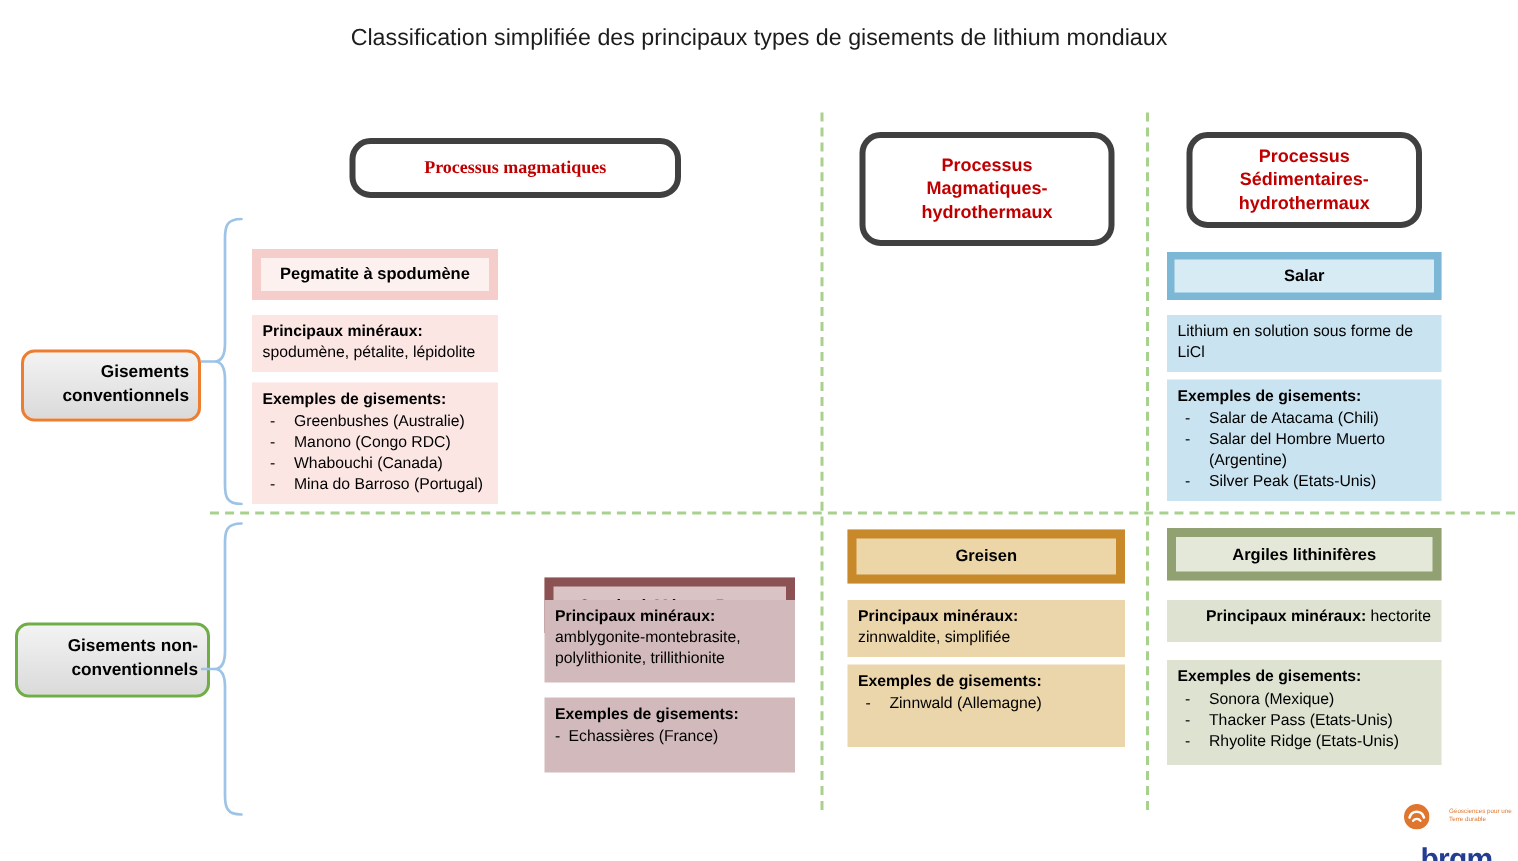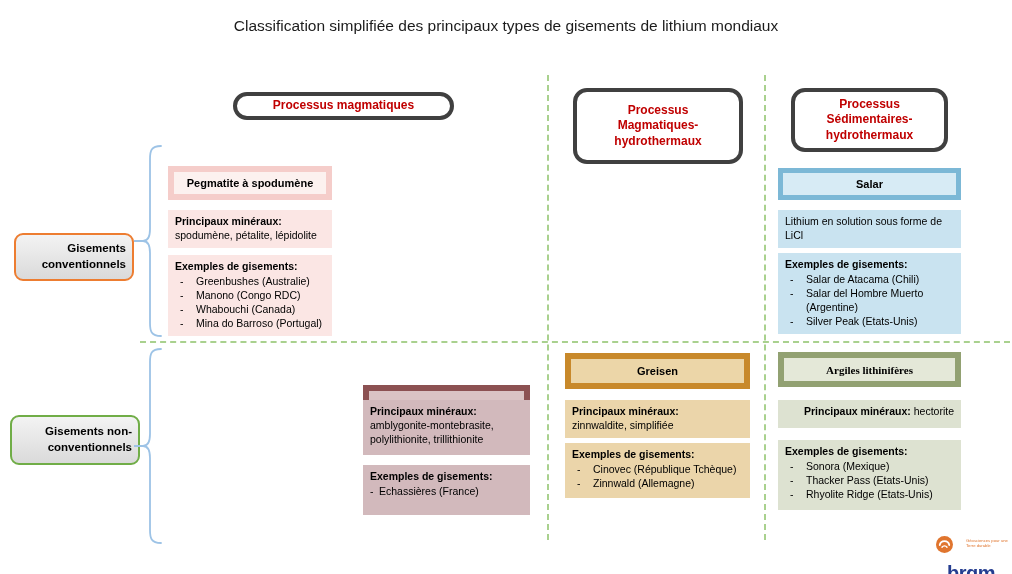--- a/index.html
+++ b/index.html
@@ -61,21 +61,21 @@
 <body>
 
 <div class="canvas">
 
   <div class="title">Classification simplifiée des principaux types de gisements de lithium mondiaux</div>
 
   <div class="vdash" style="left:547px;top:75px;height:465px;"></div>
   <div class="vdash" style="left:764px;top:75px;height:465px;"></div>
   <div class="hdash" style="left:140px;top:341px;width:870px;"></div>
 
-  <div class="proc" style="left:233px;top:92px;width:221px;height:28px;">Processus magmatiques</div>
+  <div class="proc" style="left:233px;top:92px;width:221px;height:40px;font-family:Liberation Serif, serif;">Processus magmatiques</div>
   <div class="proc" style="left:573px;top:88px;width:170px;height:76px;">Processus Magmatiques-hydrothermaux</div>
   <div class="proc" style="left:791px;top:88px;width:157px;height:64px;">Processus Sédimentaires-hydrothermaux</div>
 
   <div class="rowlab conv" style="left:14px;top:233px;width:120px;height:48px;">Gisements conventionnels</div>
   <svg class="brace" style="left:134px;top:145px;" width="28" height="192" viewBox="0 0 28 192">
     <path d="M27,1 C17,1 16,6 16,14 L16,84 C16,92 14,96 9,96 L0,96 M9,96 C14,96 16,100 16,108 L16,178 C16,186 17,191 27,191" fill="none" stroke="#9DC3E6" stroke-width="1.8" stroke-linecap="round"></path>
   </svg>
 
   <div class="rowlab nonconv" style="left:10px;top:415px;width:130px;height:50px;">Gisements non-conventionnels</div>
   <svg class="brace" style="left:134px;top:348px;" width="28" height="196" viewBox="0 0 28 196">
@@ -128,28 +128,27 @@
 
   <div class="theme-gold">
     <div class="dep-header" style="left:565px;top:353px;width:185px;height:36px;">Greisen</div>
     <div class="card-box" style="left:565px;top:400px;width:185px;">
       <span class="b blk">Principaux minéraux:</span>
       <span>zinnwaldite, simplifiée</span>
     </div>
     <div class="card-box" style="left:565px;top:443px;width:185px;min-height:55px;">
       <span class="b blk">Exemples de gisements:</span>
       <div class="ex-list">
-          <div class="ex-item">Cinovec (République Tchèque)</div>
           <div class="ex-item">Zinnwald (Allemagne)</div>
         </div>
     </div>
   </div>
 
   <div class="theme-olive">
-    <div class="dep-header" style="left:778px;top:352px;width:183px;height:35px;font-family:Liberation Serif, serif;">Argiles lithinifères</div>
+    <div class="dep-header" style="left:778px;top:352px;width:183px;height:35px;">Argiles lithinifères</div>
     <div class="card-box" style="left:778px;top:400px;width:183px;min-height:28px;text-align:right;">
       <span class="b">Principaux minéraux:</span>
       <span>hectorite</span>
     </div>
     <div class="card-box" style="left:778px;top:440px;width:183px;min-height:70px;">
       <span class="b blk">Exemples de gisements:</span>
       <div class="ex-list">
           <div class="ex-item">Sonora (Mexique)</div>
           <div class="ex-item">Thacker Pass (Etats-Unis)</div>
           <div class="ex-item">Rhyolite Ridge (Etats-Unis)</div>

